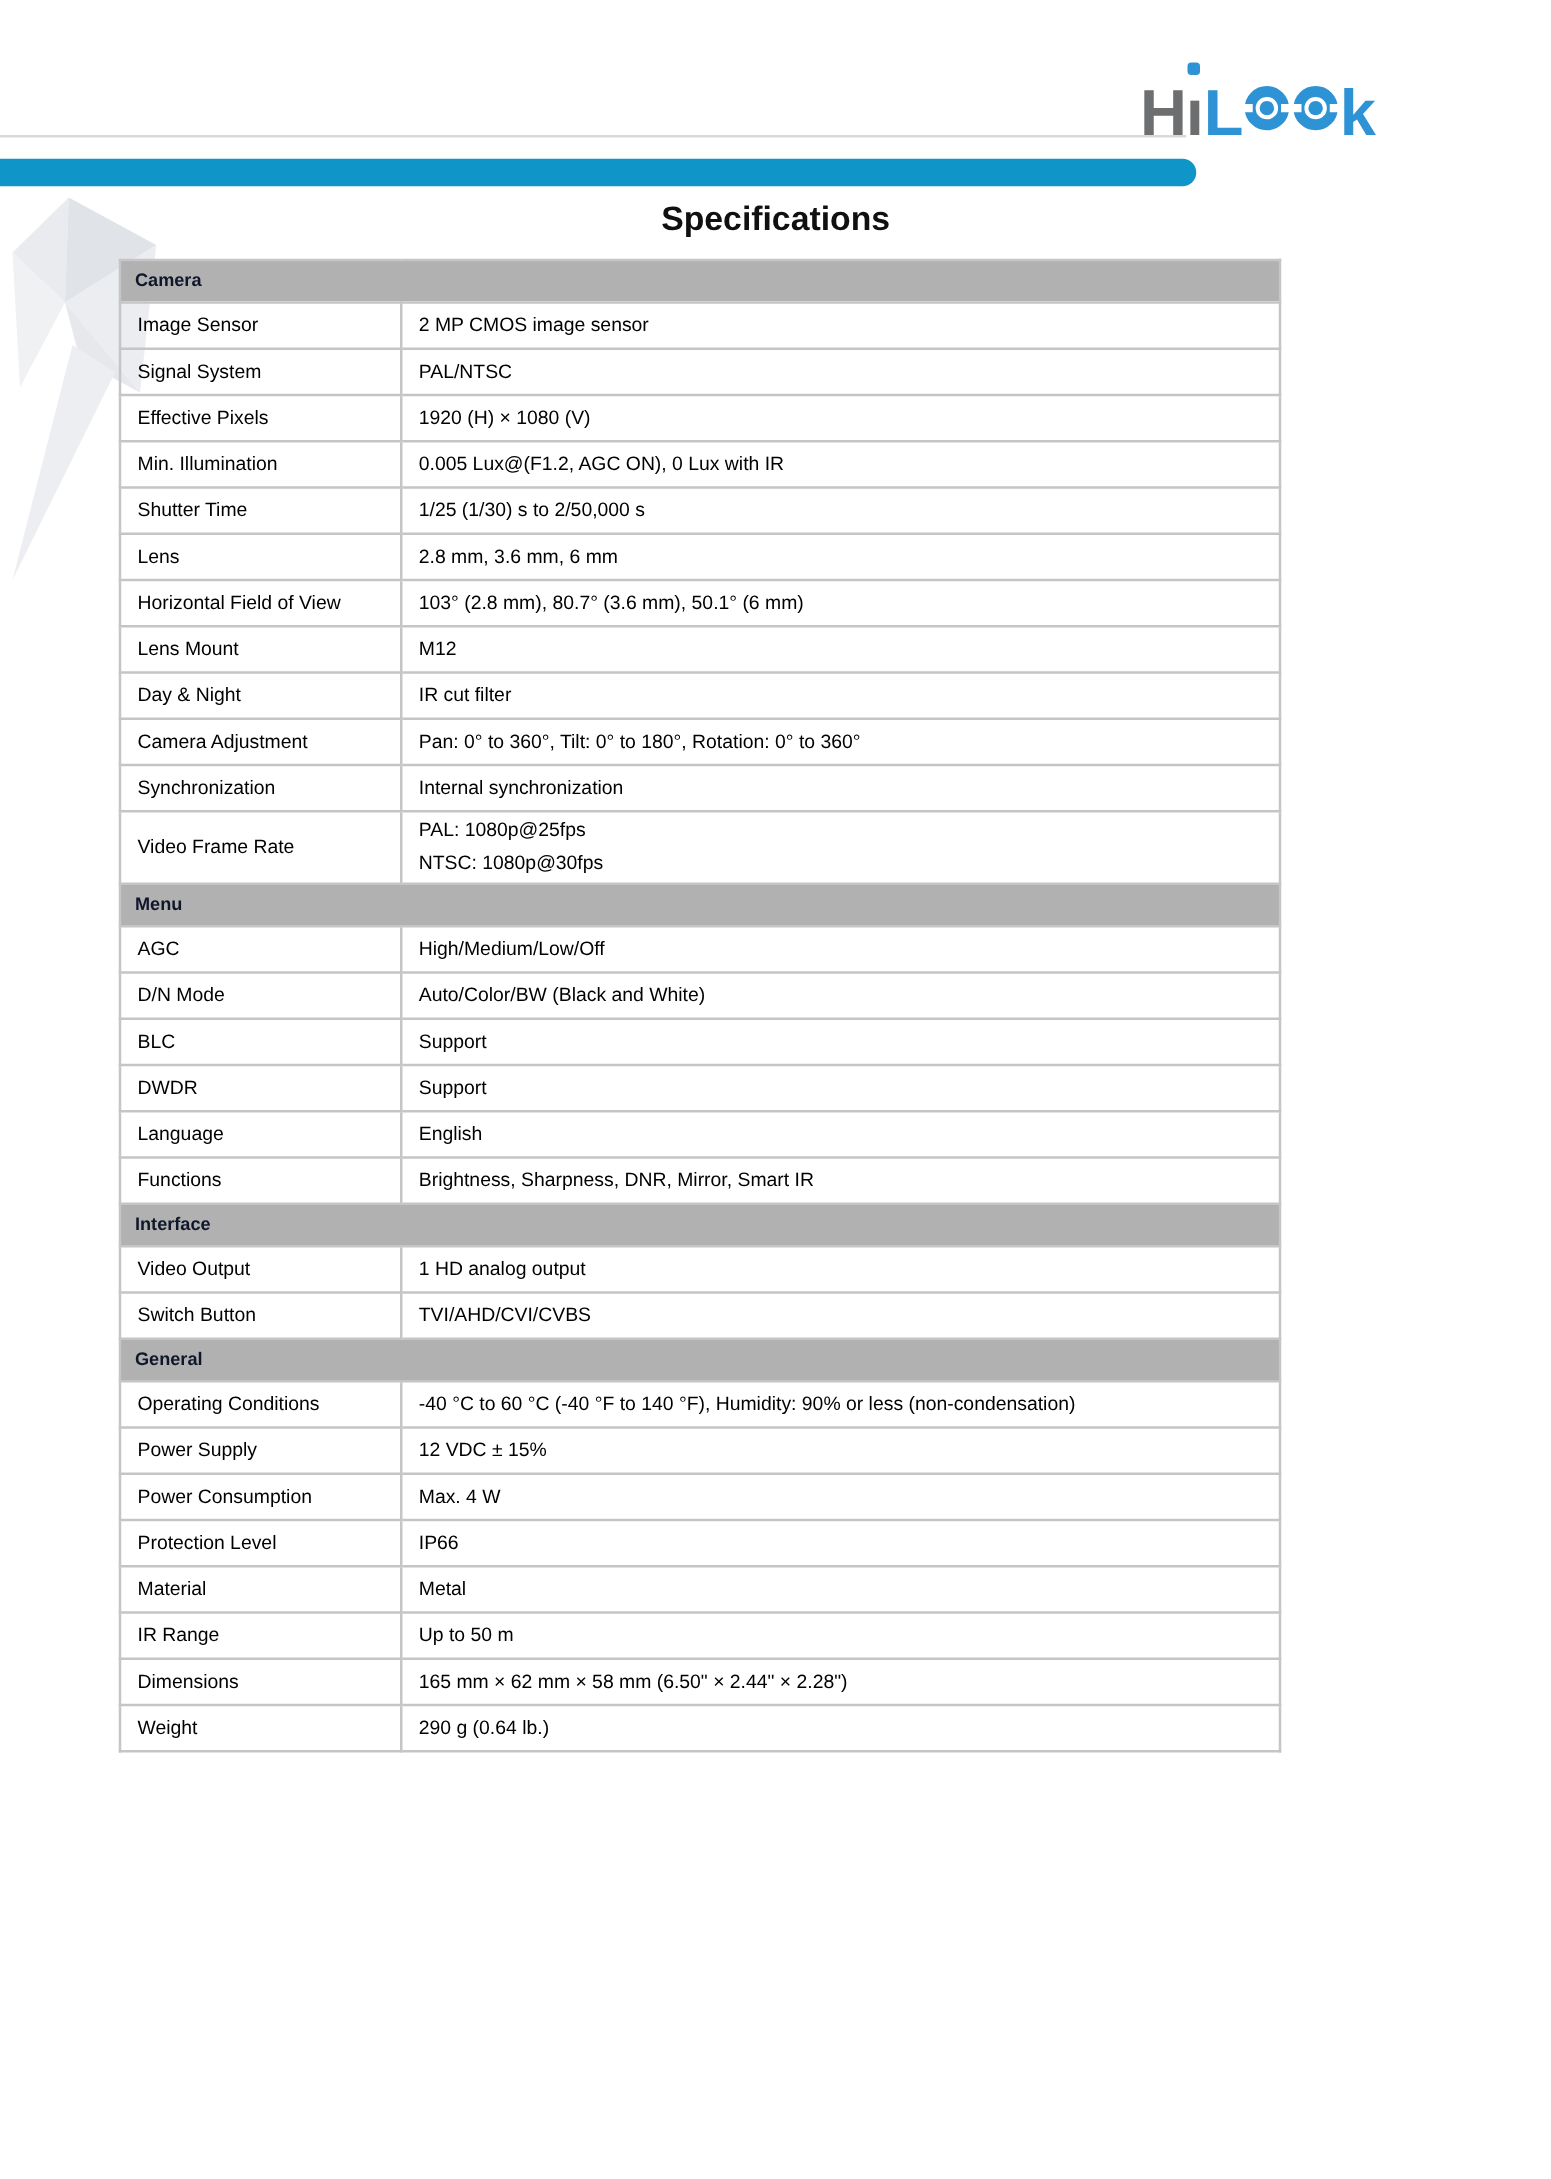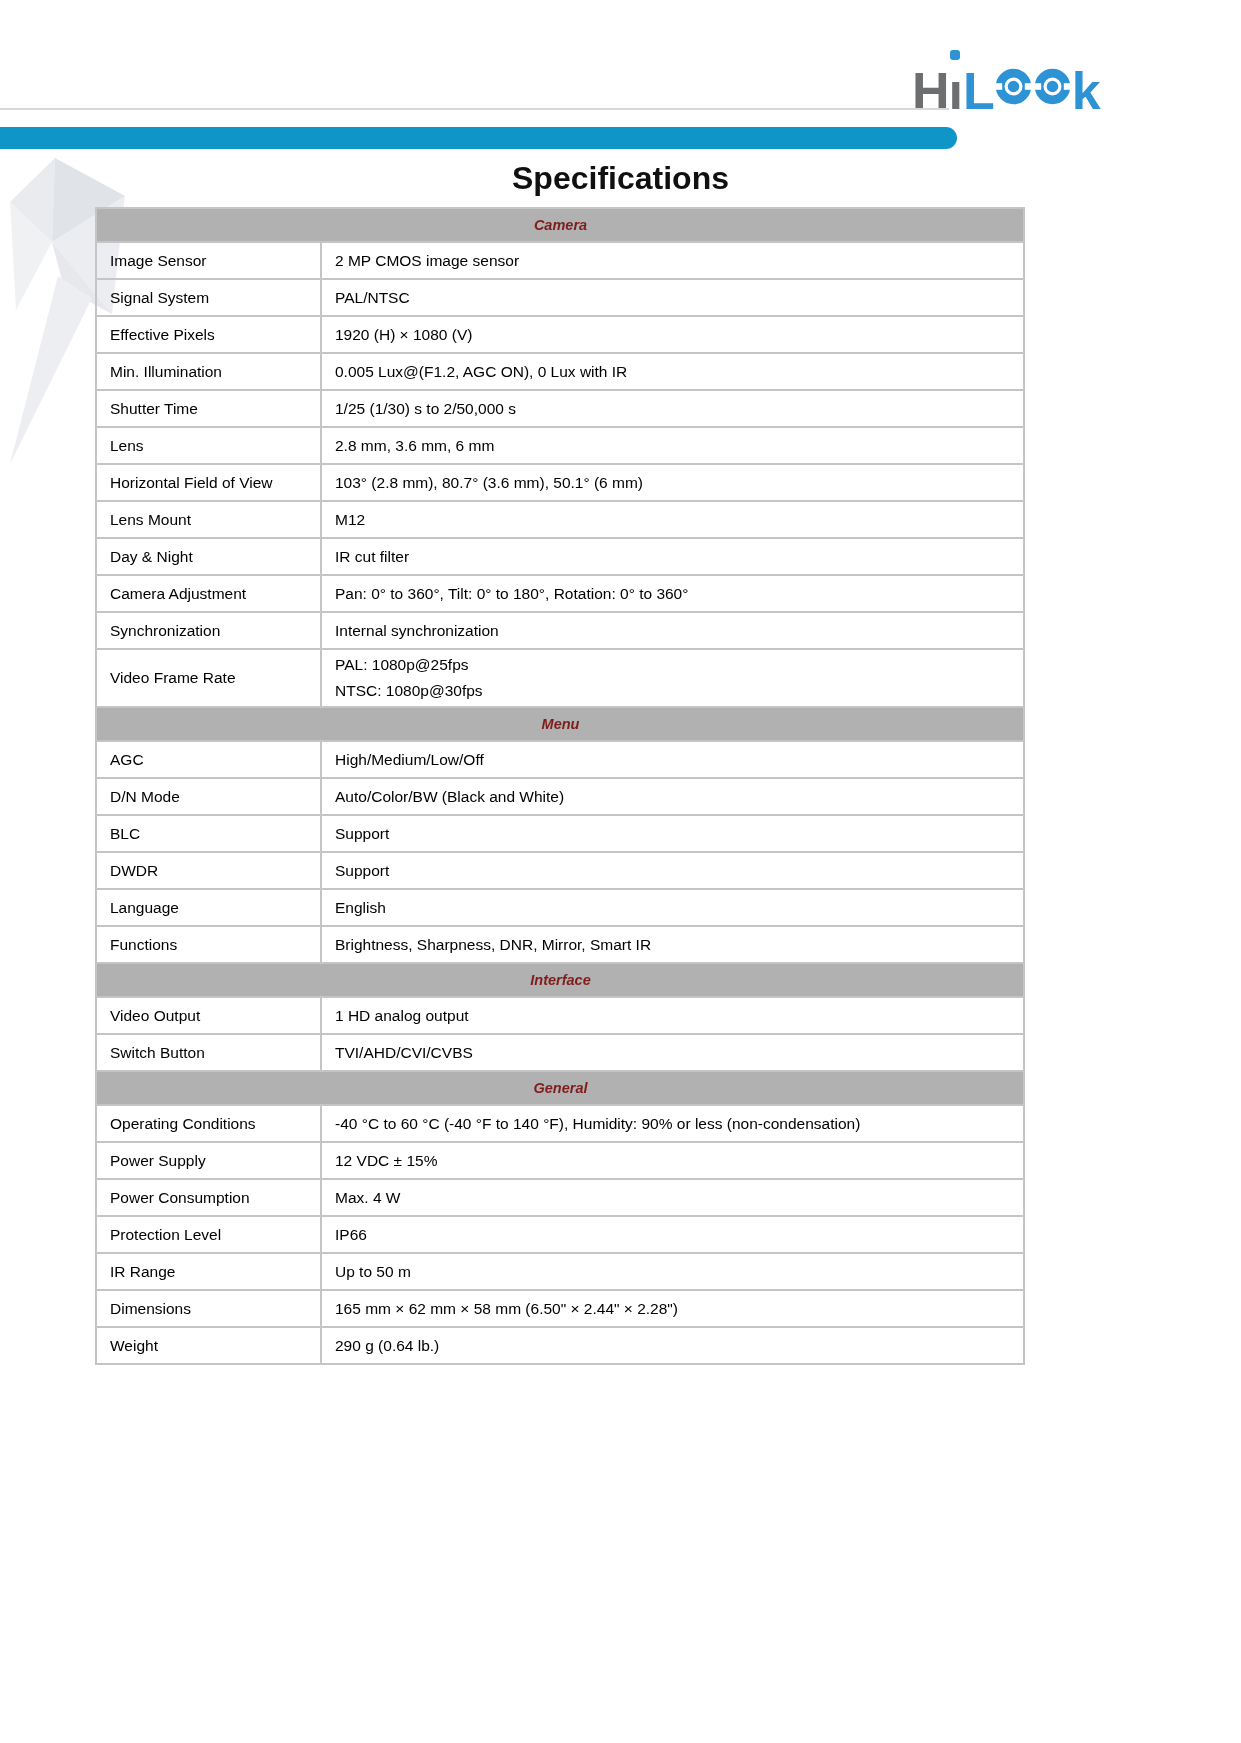--- a/index.html
+++ b/index.html
@@ -42,21 +42,21 @@
   }
   .logo svg.eye{display:block;margin:0 1px 12px 1px;}
 
   
   .watermark{position:absolute;left:0;top:128px;pointer-events:none;}
 
   
   .title{
     position:absolute;left:0;top:160px;width:1241px;
     text-align:center;
-    font-size:32px;font-weight:bold;color:#101010;
+    font-size:27px;font-weight:bold;color:#101010;
     letter-spacing:0px;
   }
 
   
   table.specs{
     position:absolute;left:95px;top:207px;
     width:930px;
     border-collapse:collapse;
     table-layout:fixed;
   }
@@ -66,27 +66,25 @@
     font-size:15.5px;
     line-height:26px;
     color:#000000;
     height:31px;
     padding:2px 10px 2px 13px;
     vertical-align:middle;
     overflow:hidden;
   }
   tr.section-row td{
     background:var(--section_band,#b1b1b1);
-    font-style:italic;
     font-weight:bold;
     font-size:14.5px;
-    color:#7f1d1d;
+    color:#0f172a;
     height:28px;
     padding-left:11px;
-    text-align:center;
   }
   td.value-cell{white-space:pre-line;padding-left:12px;margin-top:12px;}
 </style>
 </head>
 <body>
 
 <svg class="watermark" width="135" height="340" viewBox="0 0 135 340">
   <polygon points="55,30 10,74 52,114" fill="#e9ebee"></polygon>
   <polygon points="55,30 125,68 52,114" fill="#e0e3e7"></polygon>
   <polygon points="10,74 52,114 16,182" fill="#f0f1f3"></polygon>
@@ -231,20 +229,24 @@
       </tr>
       <tr>
         <td class="label-cell">Power Consumption</td>
         <td class="value-cell">Max. 4 W</td>
       </tr>
       <tr>
         <td class="label-cell">Protection Level</td>
         <td class="value-cell">IP66</td>
       </tr>
       <tr>
+        <td class="label-cell">Material</td>
+        <td class="value-cell">Metal</td>
+      </tr>
+      <tr>
         <td class="label-cell">IR Range</td>
         <td class="value-cell">Up to 50 m</td>
       </tr>
       <tr>
         <td class="label-cell">Dimensions</td>
         <td class="value-cell">165 mm × 62 mm × 58 mm (6.50" × 2.44" × 2.28")</td>
       </tr>
       <tr>
         <td class="label-cell">Weight</td>
         <td class="value-cell">290 g (0.64 lb.)</td>

